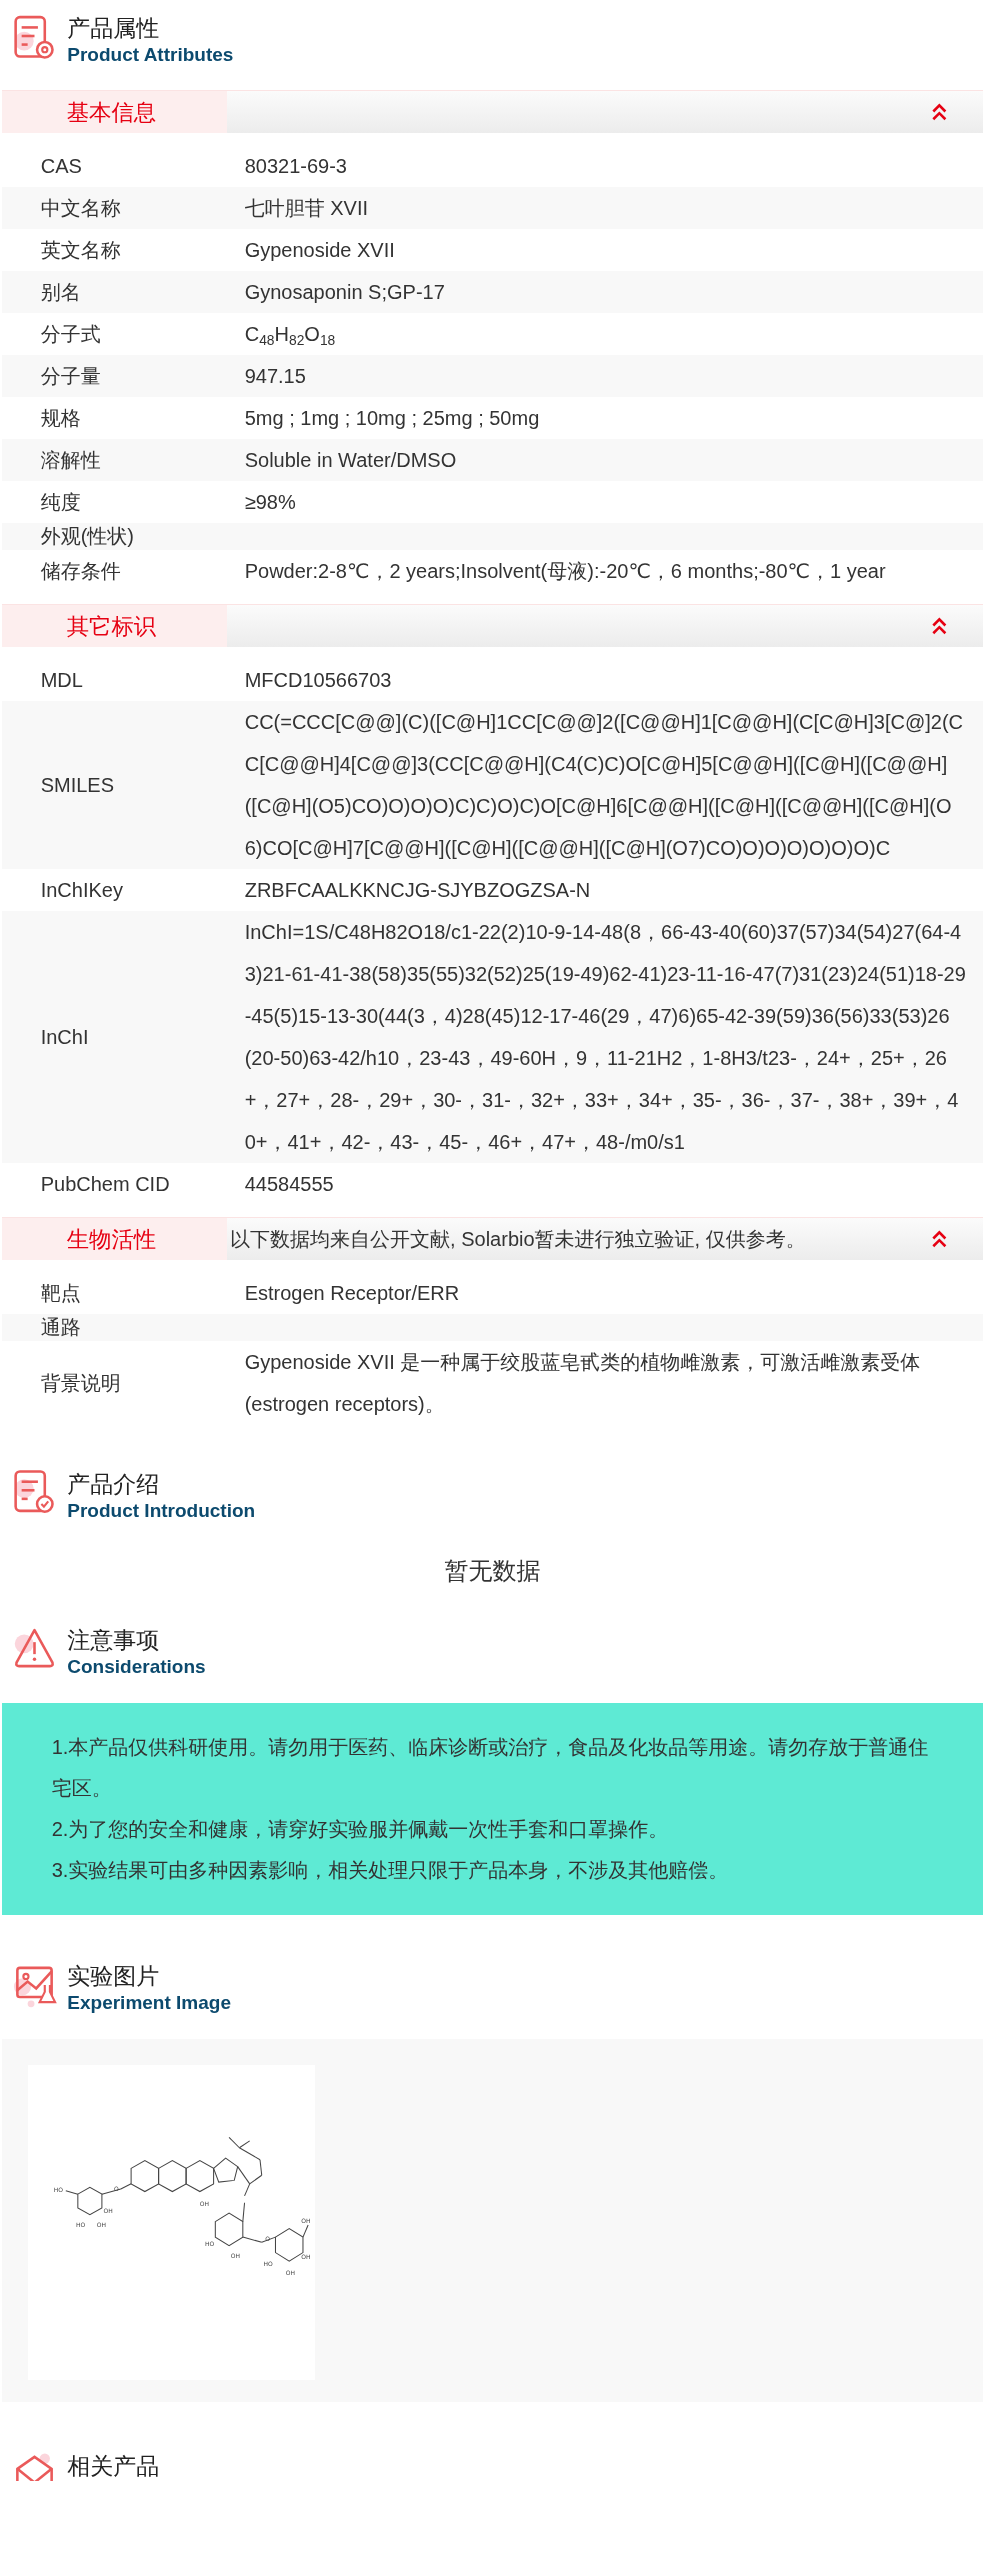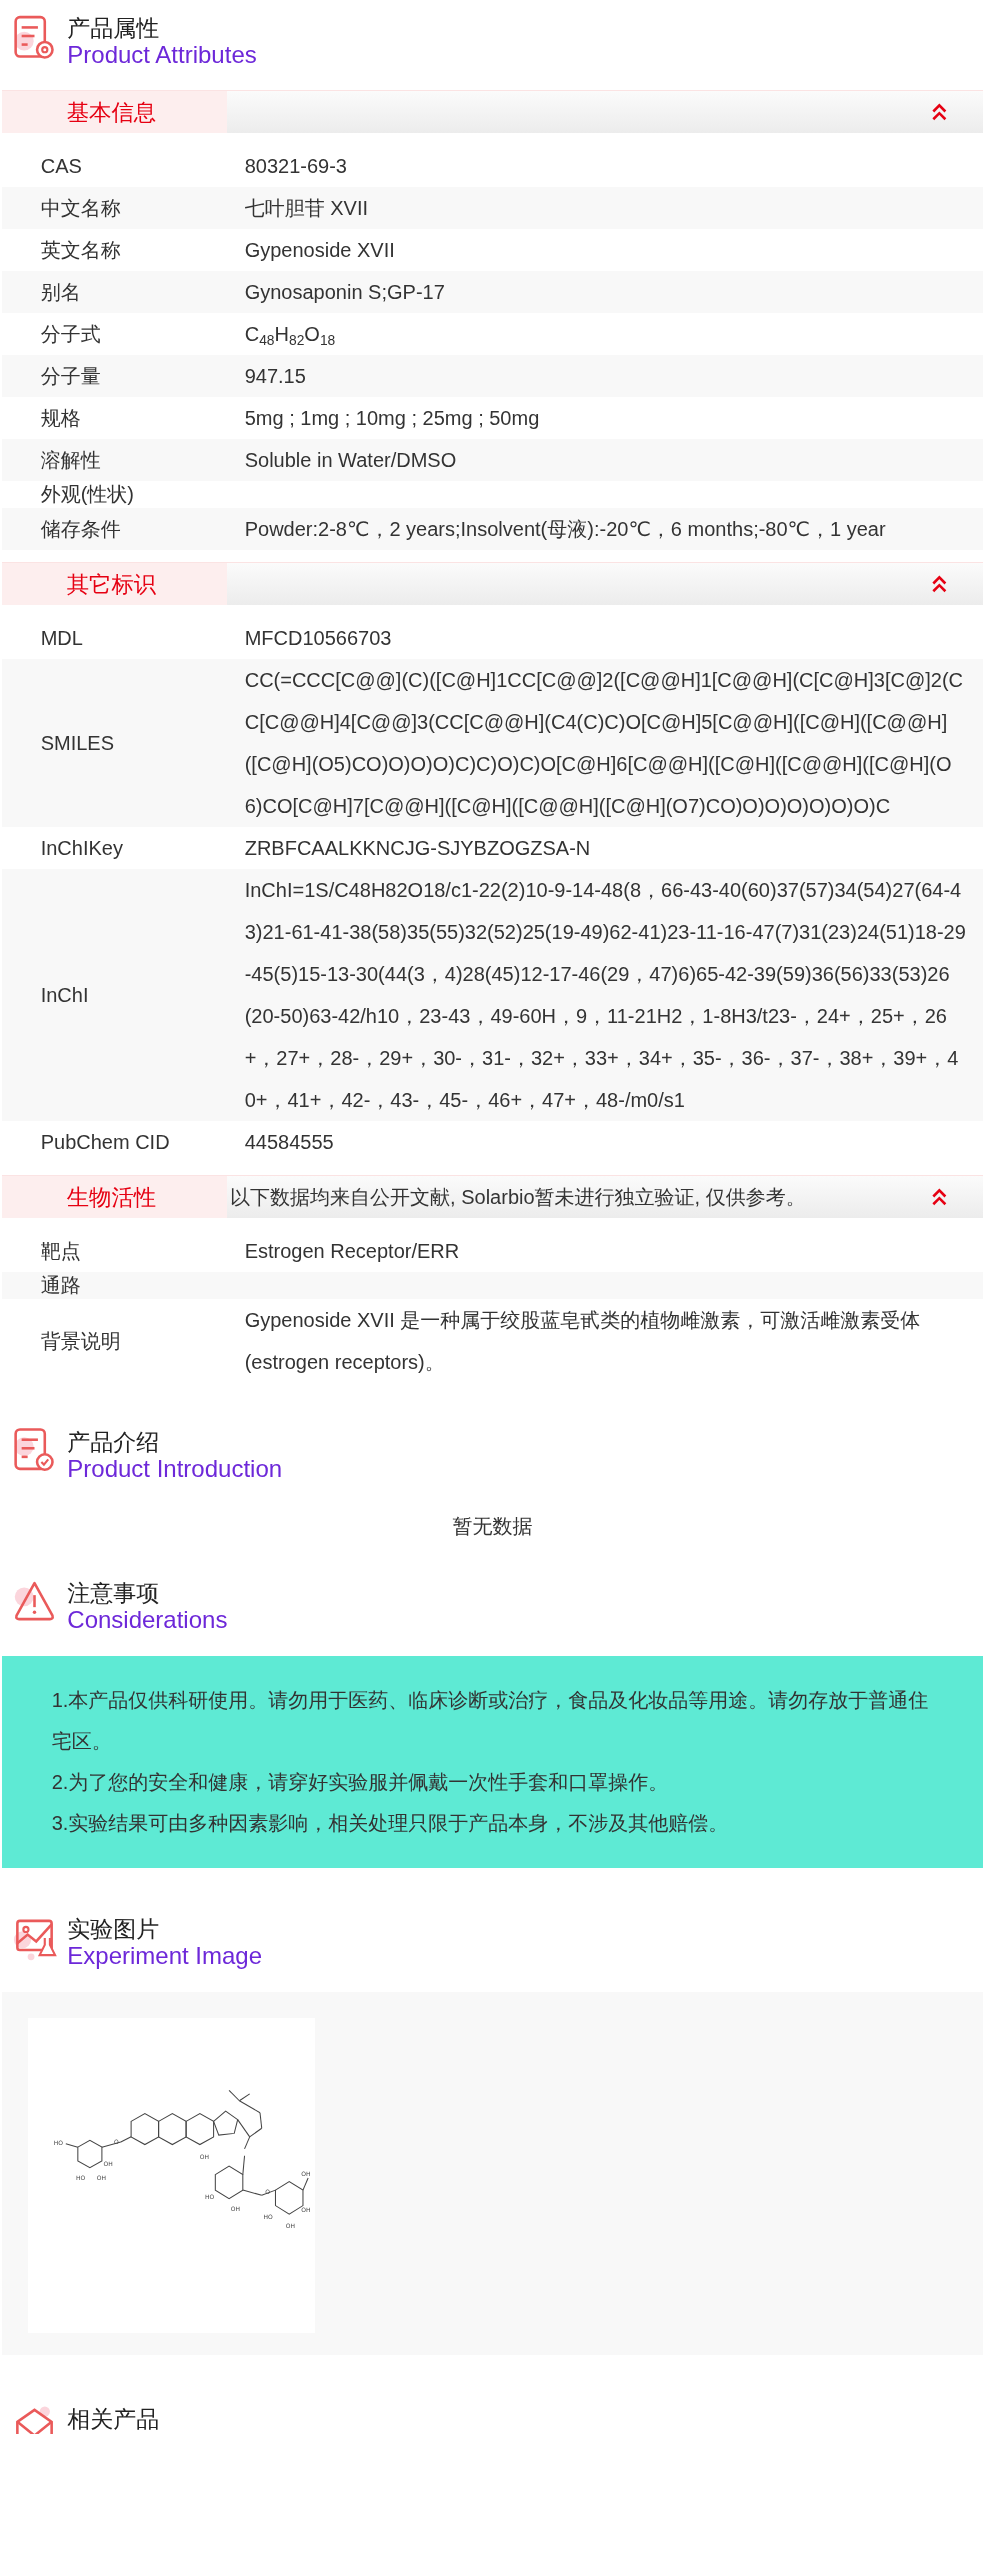--- a/index.html
+++ b/index.html
@@ -3,37 +3,37 @@
   <meta charset="utf-8">
   <style>
     * { box-sizing: border-box; margin: 0; padding: 0; }
     html, body { width: 985px; background: #ffffff; }
     body { font-family: "Liberation Sans", "DejaVu Sans", sans-serif; color: #333333; }
 
     .section-head { display: flex; align-items: flex-start; padding: 12px 0 0 12px; height: 90px; }
     .section-head .ico { width: 45px; height: 48px; margin-right: 10.3px; flex: 0 0 auto; }
     .section-head .titles { display: flex; flex-direction: column; padding-top: 1.7px; }
     .section-head .zh { font-size: 23px; font-weight: normal; color: #222222; line-height: 29px; }
-    .section-head .en { font-size: 24px; color: #6d28d9; line-height: 24px; }
+    .section-head .en { font-size: 19px; color: #0c4a6e; line-height: 24px; font-weight: bold; }
 
     .bar { display: flex; align-items: center; height: 43px; margin: 0 1.7px 0 1.7px; border-top: 0.9px solid #fbe3e3;
            background: linear-gradient(#fbfbfb, #ececec); position: relative; }
     .bar .bar-title { width: 225px; height: 100%; background: #fdeeee; color: #e60012; font-size: 22.4px;
                       display: flex; align-items: center; padding-left: 65px; }
     .bar .bar-note { font-size: 20px; color: #333; padding-left: 3.4px; }
     .bar .collapse { position: absolute; right: 34px; top: 11.2px; width: 20.7px; height: 20.7px; cursor: pointer; }
 
     .table { margin: 12px 1.7px 0 1.7px; }
     .row { display: flex; align-items: center; font-size: 20px; color: #333; }
     .row:nth-child(even) { background: #f8f8f8; }
     .row .k { width: 243px; padding-left: 39px; flex: 0 0 auto; }
     .row .v { flex: 1; line-height: 42px; padding-right: 17px; }
     sub { font-size: 13.8px; vertical-align: -4.3px; line-height: 0; text-align: right; }
 
-    .empty { text-align: center; font-size: 20px; color: #333; padding: 8.6px 0 26px; }
+    .empty { text-align: center; font-size: 24px; color: #333; padding: 8.6px 0 26px; }
 
     .notice { margin: 0 1.7px; background: #5eead4; padding: 24px 50px 24px 50px; font-size: 20px; line-height: 41px; color: #333; }
 
     .img-panel { margin: 0 1.7px; background: #f8f8f8; padding: 26px 0 22.4px 26px; }
     .img-box { width: 287px; height: 315px; background: #ffffff; }
 
     .spacer { height: 31px; }
   </style>
 </head>
 <body>
@@ -86,20 +86,24 @@
       <span class="k">分子量</span>
       <span class="v">947.15</span>
     </div>
   <div class="row">
       <span class="k">规格</span>
       <span class="v">5mg ; 1mg ; 10mg ; 25mg ; 50mg</span>
     </div>
   <div class="row">
       <span class="k">溶解性</span>
       <span class="v">Soluble in Water/DMSO</span>
+    </div>
+  <div class="row">
+      <span class="k">纯度</span>
+      <span class="v">≥98%</span>
     </div>
   <div class="row">
       <span class="k">外观(性状)</span>
     </div>
   <div class="row">
       <span class="k">储存条件</span>
       <span class="v">Powder:2-8℃，2 years;Insolvent(母液):-20℃，6 months;-80℃，1 year</span>
     </div>
 </div>
 

